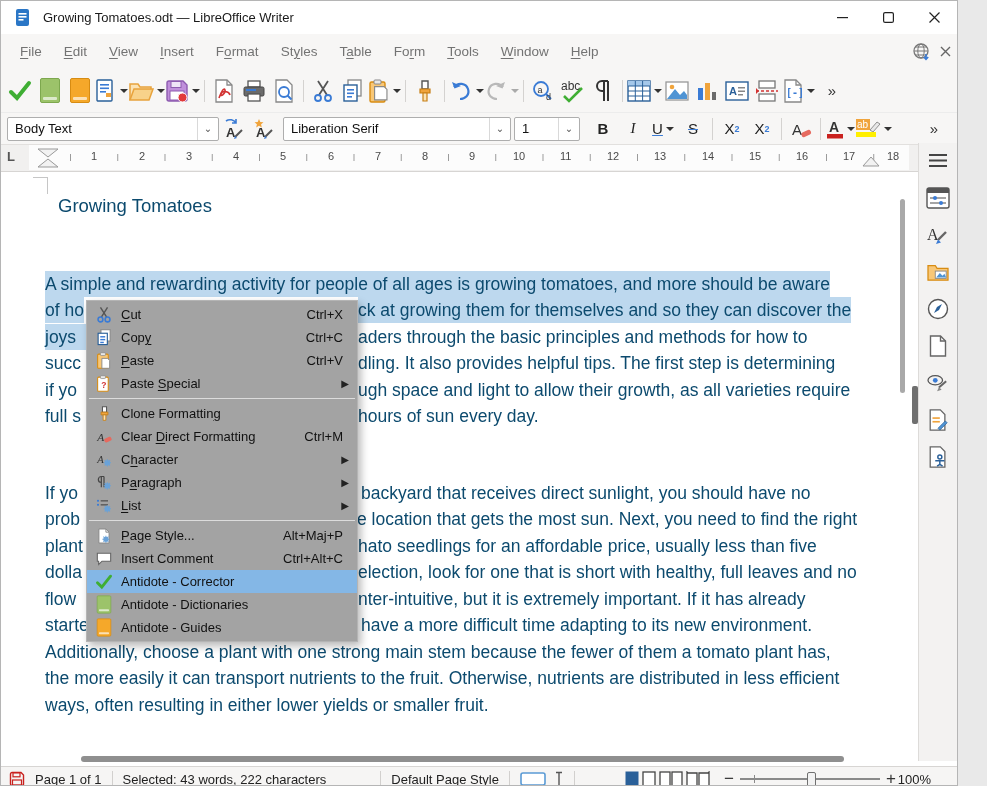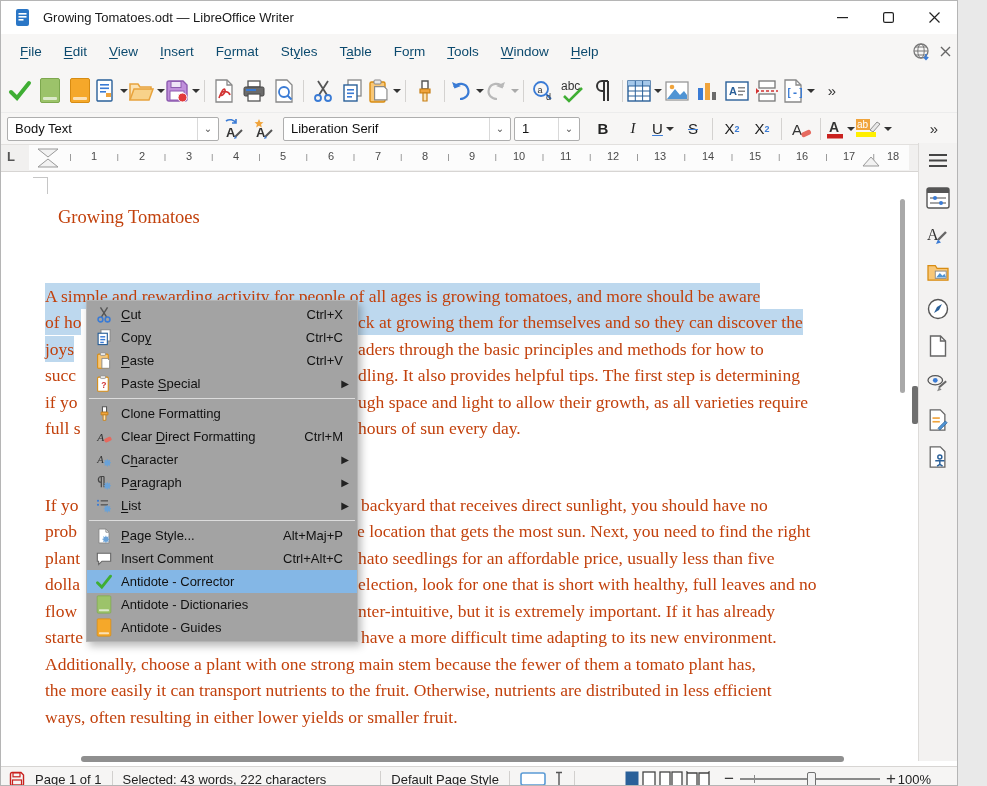--- a/index.html
+++ b/index.html
@@ -5,21 +5,21 @@
   html,body{margin:0;padding:0;background:#e9e9e9;font-family:"Liberation Sans",sans-serif;}
   .app{position:relative;width:958px;height:786px;background:#f7f6f5;overflow:hidden;border:1px solid #b5b5b5;box-sizing:border-box;}
   
   .titlebar{height:33px;background:#ffffff;display:flex;align-items:center;position:relative;}
   .app-icon{margin:0 10px 0 14px;width:18px;height:18px;}
   .title-text{font-size:13px;color:#1a1a1a;}
   .win-controls{position:absolute;right:0;top:0;height:33px;display:flex;}
   .win-btn{width:46px;height:33px;display:flex;align-items:center;justify-content:center;}
   
   .menubar{height:35px;background:#f7f6f5;display:flex;align-items:center;padding-left:8px;position:relative;}
-  .menu-item{padding:5px 11px;font-size:13.5px;color:#0c4a6e;border-radius:3px;}
+  .menu-item{padding:5px 11px;font-size:13.5px;color:#737373;border-radius:3px;}
   .menu-item u{text-decoration:underline;text-underline-offset:2px;}
   .menubar-right{position:absolute;right:6px;top:0;height:35px;display:flex;align-items:center;gap:8px;}
   
   .toolbar{height:43px;background:#f7f6f5;display:flex;align-items:center;padding-left:4px;border-bottom:1px solid #ececec;}
   .tbtn{height:32px;min-width:30px;display:flex;align-items:center;justify-content:center;border-radius:3px;position:relative;}
   .caret{width:0;height:0;border-left:4px solid transparent;border-right:4px solid transparent;border-top:4px solid #333;margin-left:3px;}
   .caret.dis{border-top-color:#aaa;}
   .tsep{width:1px;height:22px;background:#d4d2d0;margin:0 4px;}
   .formatbar{height:31px;background:#f7f6f5;display:flex;align-items:center;padding-left:6px;border-bottom:1px solid #e2e0de;}
   .combo{height:24px;background:#fff;border:1px solid #aeaeae;border-radius:2px;display:flex;align-items:center;font-size:13px;color:#111;box-sizing:border-box;gap:28px;}
@@ -28,21 +28,21 @@
   .fmt-glyph{font-size:15px;color:#222;}
   
   .rulerrow{height:26px;background:#f1f0ef;position:relative;border-bottom:1px solid #d7d5d3;}
   .ruler-strip{position:absolute;left:28px;top:0;width:880px;height:25px;background:#fcfcfc;}
   .ruler-ticks{position:absolute;inset:0;background-image:linear-gradient(90deg,#9a9a9a 0 1px,transparent 1px);background-size:47.25px 7px;background-repeat:repeat-x;background-position:41px 9px;}
   .ruler-num{position:absolute;top:5px;font-size:11px;color:#4a4a4a;background:#fcfcfc;padding:0 2px;}
   .tab-selector{position:absolute;left:6px;top:4px;font-size:13px;font-weight:bold;color:#555;}
   
   .main{position:relative;height:580px;background:#ffffff;}
   .corner-mark{position:absolute;left:32px;top:5px;width:14px;height:16px;border-top:1px solid #c6c6c6;border-right:1px solid #c6c6c6;}
-  .doc{position:absolute;inset:0;font-family:Liberation Serif, serif;color:#c2410c;margin-top:12px;}
+  .doc{position:absolute;inset:0;font-family:Liberation Sans, sans-serif;color:#0c4a6e;}
   .heading{position:absolute;left:57px;top:23px;font-size:18.5px;}
   .tline{position:absolute;height:26.5px;line-height:26.5px;font-size:17.5px;white-space:nowrap;}
   .frag{position:absolute;display:inline-block;height:26px;line-height:26px;}
   .fl{left:44px;} .fr{left:357px;}
   .sel{background:#bdd8ee;}
   
   .ctxmenu{position:absolute;left:85px;top:128px;width:270px;background:#a3a3a3;border:1px solid #b4b4b4;box-shadow:3px 4px 8px rgba(0,0,0,.28);padding:2px 0;z-index:30;}
   .mrow{height:23px;display:flex;align-items:center;font-size:13px;color:#111;padding:0 6px 0 4px;}
   .mrow.hl{background:#84b7e6;}
   .micon{width:26px;display:flex;align-items:center;justify-content:center;}
@@ -432,21 +432,21 @@
       <div class="heading">Growing Tomatoes</div>
 
       <div class="tline" style="top:99px;">
           <span class="frag fl sel">A simple and rewarding activity for people of all ages is growing tomatoes, and more should be aware</span>
         </div>
       <div class="tline" style="top:125px;">
           <span class="frag fl sel">of ho</span>
           <span class="frag fr sel">ck at growing them for themselves and so they can discover the</span>
         </div>
       <div class="tline" style="top:152px;">
-          <span class="frag fl sel" style="padding-right:0;">joys</span>
+          <span class="frag fl sel" style="padding-right:10px;">joys</span>
           <span class="frag fr">aders through the basic principles and methods for how to</span>
         </div>
       <div class="tline" style="top:178px;">
           <span class="frag fl">succ</span>
           <span class="frag fr">dling. It also provides helpful tips. The first step is determining</span>
         </div>
       <div class="tline" style="top:205px;">
           <span class="frag fl">if yo</span>
           <span class="frag fr">ugh space and light to allow their growth, as all varieties require</span>
         </div>

